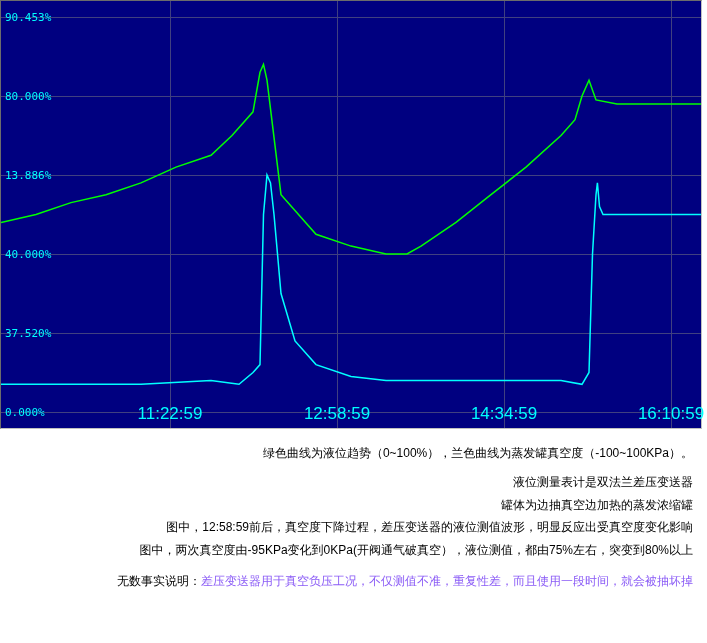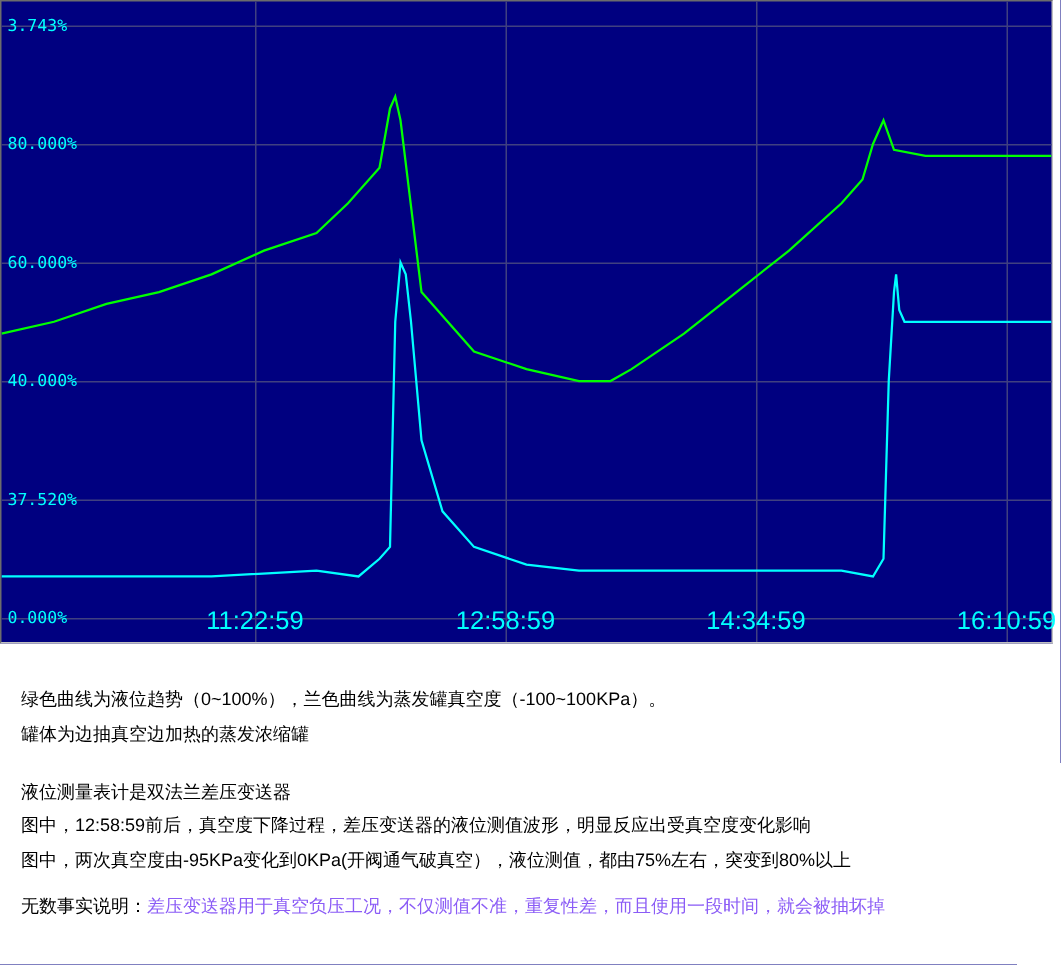--- a/index.html
+++ b/index.html
@@ -53,59 +53,59 @@
     height: 100%;
   }
   .desc {
     padding: 10px 14px 0 14px;
     line-height: 1.9;
     color: #000;
   }
   .desc .hl {
     color: #8b5cf6;
   }
-  .desc p { margin: 16px 0 6px 0; }
+  .desc p { margin: 3px 0 6px 0; text-align: right; }
 </style>
 </head>
 <body>
 
 <div class="chart-area">
 
   <div class="grid-line-h" style="top:16px"></div>
   <div class="grid-line-h" style="top:95px"></div>
   <div class="grid-line-h" style="top:174px"></div>
   <div class="grid-line-h" style="top:253px"></div>
   <div class="grid-line-h" style="top:332px"></div>
   <div class="grid-line-h" style="top:411px"></div>
 
   <div class="grid-line-v" style="left:169px"></div>
   <div class="grid-line-v" style="left:336px"></div>
   <div class="grid-line-v" style="left:503px"></div>
   <div class="grid-line-v" style="left:670px"></div>
 
-  <span class="y-tick" style="top:16px">3.743%</span>
+  <span class="y-tick" style="top:16px">90.453%</span>
   <span class="y-tick" style="top:95px">80.000%</span>
-  <span class="y-tick" style="top:174px">60.000%</span>
+  <span class="y-tick" style="top:174px">13.886%</span>
   <span class="y-tick" style="top:253px">40.000%</span>
   <span class="y-tick" style="top:332px">37.520%</span>
   <span class="y-tick" style="top:411px">0.000%</span>
 
   <span class="x-tick" style="left:169px">11:22:59</span>
   <span class="x-tick" style="left:336px">12:58:59</span>
   <span class="x-tick" style="left:503px">14:34:59</span>
   <span class="x-tick" style="left:670px">16:10:59</span>
 
   <svg class="plot" viewBox="0 0 700 427" preserveAspectRatio="none">
     <polyline id="series-blue" fill="none" stroke="#00ffff" stroke-width="1.5" points="0.0,383.3 70.0,383.3 140.0,383.3 210.0,379.4 238.0,383.3 252.0,371.5 259.0,363.6 262.5,213.5 266.0,174.0 269.5,181.9 273.0,213.5 280.0,292.5 294.0,339.9 315.0,363.6 350.0,375.4 385.0,379.4 420.0,379.4 455.0,379.4 490.0,379.4 525.0,379.4 560.0,379.4 581.0,383.3 588.0,371.5 591.5,253.0 595.0,193.7 596.4,181.9 598.5,205.6 602.0,213.5 630.0,213.5 665.0,213.5 700.0,213.5"></polyline>
     <polyline id="series-green" fill="none" stroke="#00ff00" stroke-width="1.5" points="0.0,221.4 35.0,213.5 70.0,201.6 105.0,193.7 140.0,181.9 175.0,166.1 210.0,154.3 231.0,134.5 252.0,110.8 259.0,71.3 262.5,63.4 266.0,79.2 280.0,193.7 315.0,233.3 350.0,245.1 385.0,253.0 406.0,253.0 420.0,245.1 455.0,221.4 490.0,193.7 525.0,166.1 560.0,134.5 574.0,118.7 581.0,95.0 588.0,79.2 595.0,98.9 616.0,102.9 644.0,102.9 665.0,102.9 700.0,102.9"></polyline>
   </svg>
 </div>
 
 <div class="desc">
   <p>绿色曲线为液位趋势（0~100%），兰色曲线为蒸发罐真空度（-100~100KPa）。</p>
+  <p>液位测量表计是双法兰差压变送器</p>
   <p style="margin-top:-6px">罐体为边抽真空边加热的蒸发浓缩罐</p>
-  <p>液位测量表计是双法兰差压变送器</p>
   <p style="margin-top:-6px">图中，12:58:59前后，真空度下降过程，差压变送器的液位测值波形，明显反应出受真空度变化影响</p>
   <p style="margin-top:-6px">图中，两次真空度由-95KPa变化到0KPa(开阀通气破真空），液位测值，都由75%左右，突变到80%以上</p>
   <p style="margin-top:8px">
     <span>无数事实说明：</span><span class="hl">差压变送器用于真空负压工况，不仅测值不准，重复性差，而且使用一段时间，就会被抽坏掉</span>
   </p>
 </div>
 
 </body></html>

